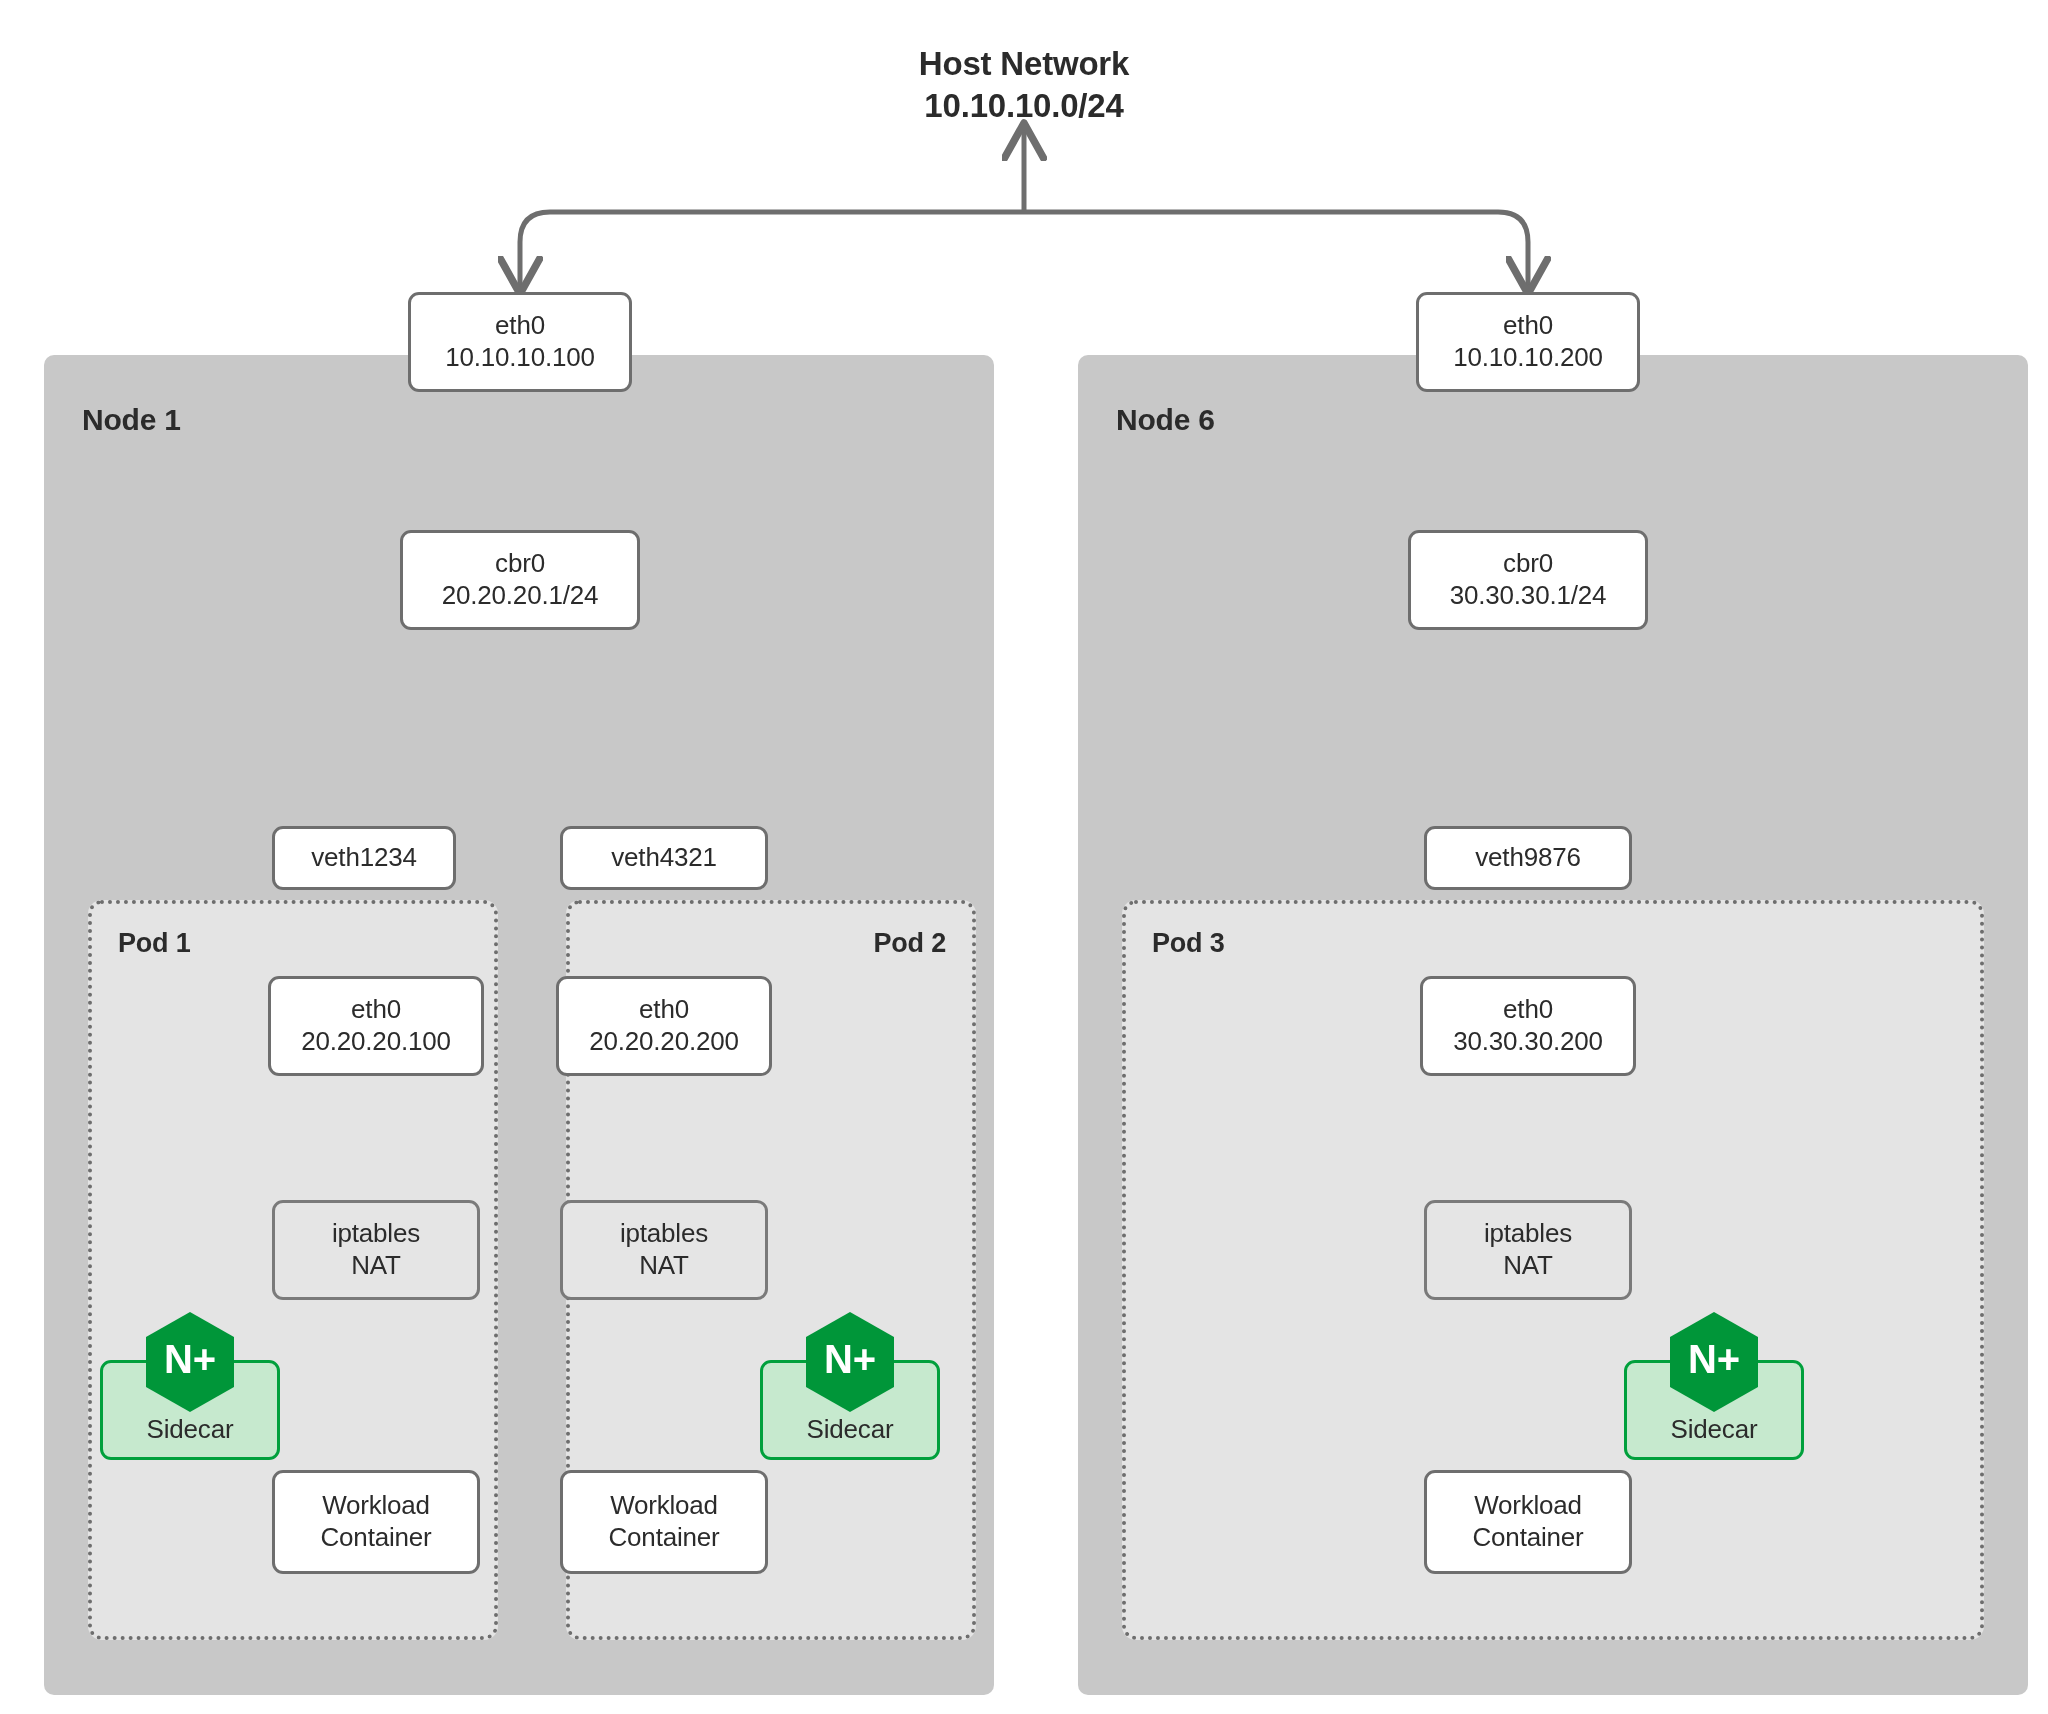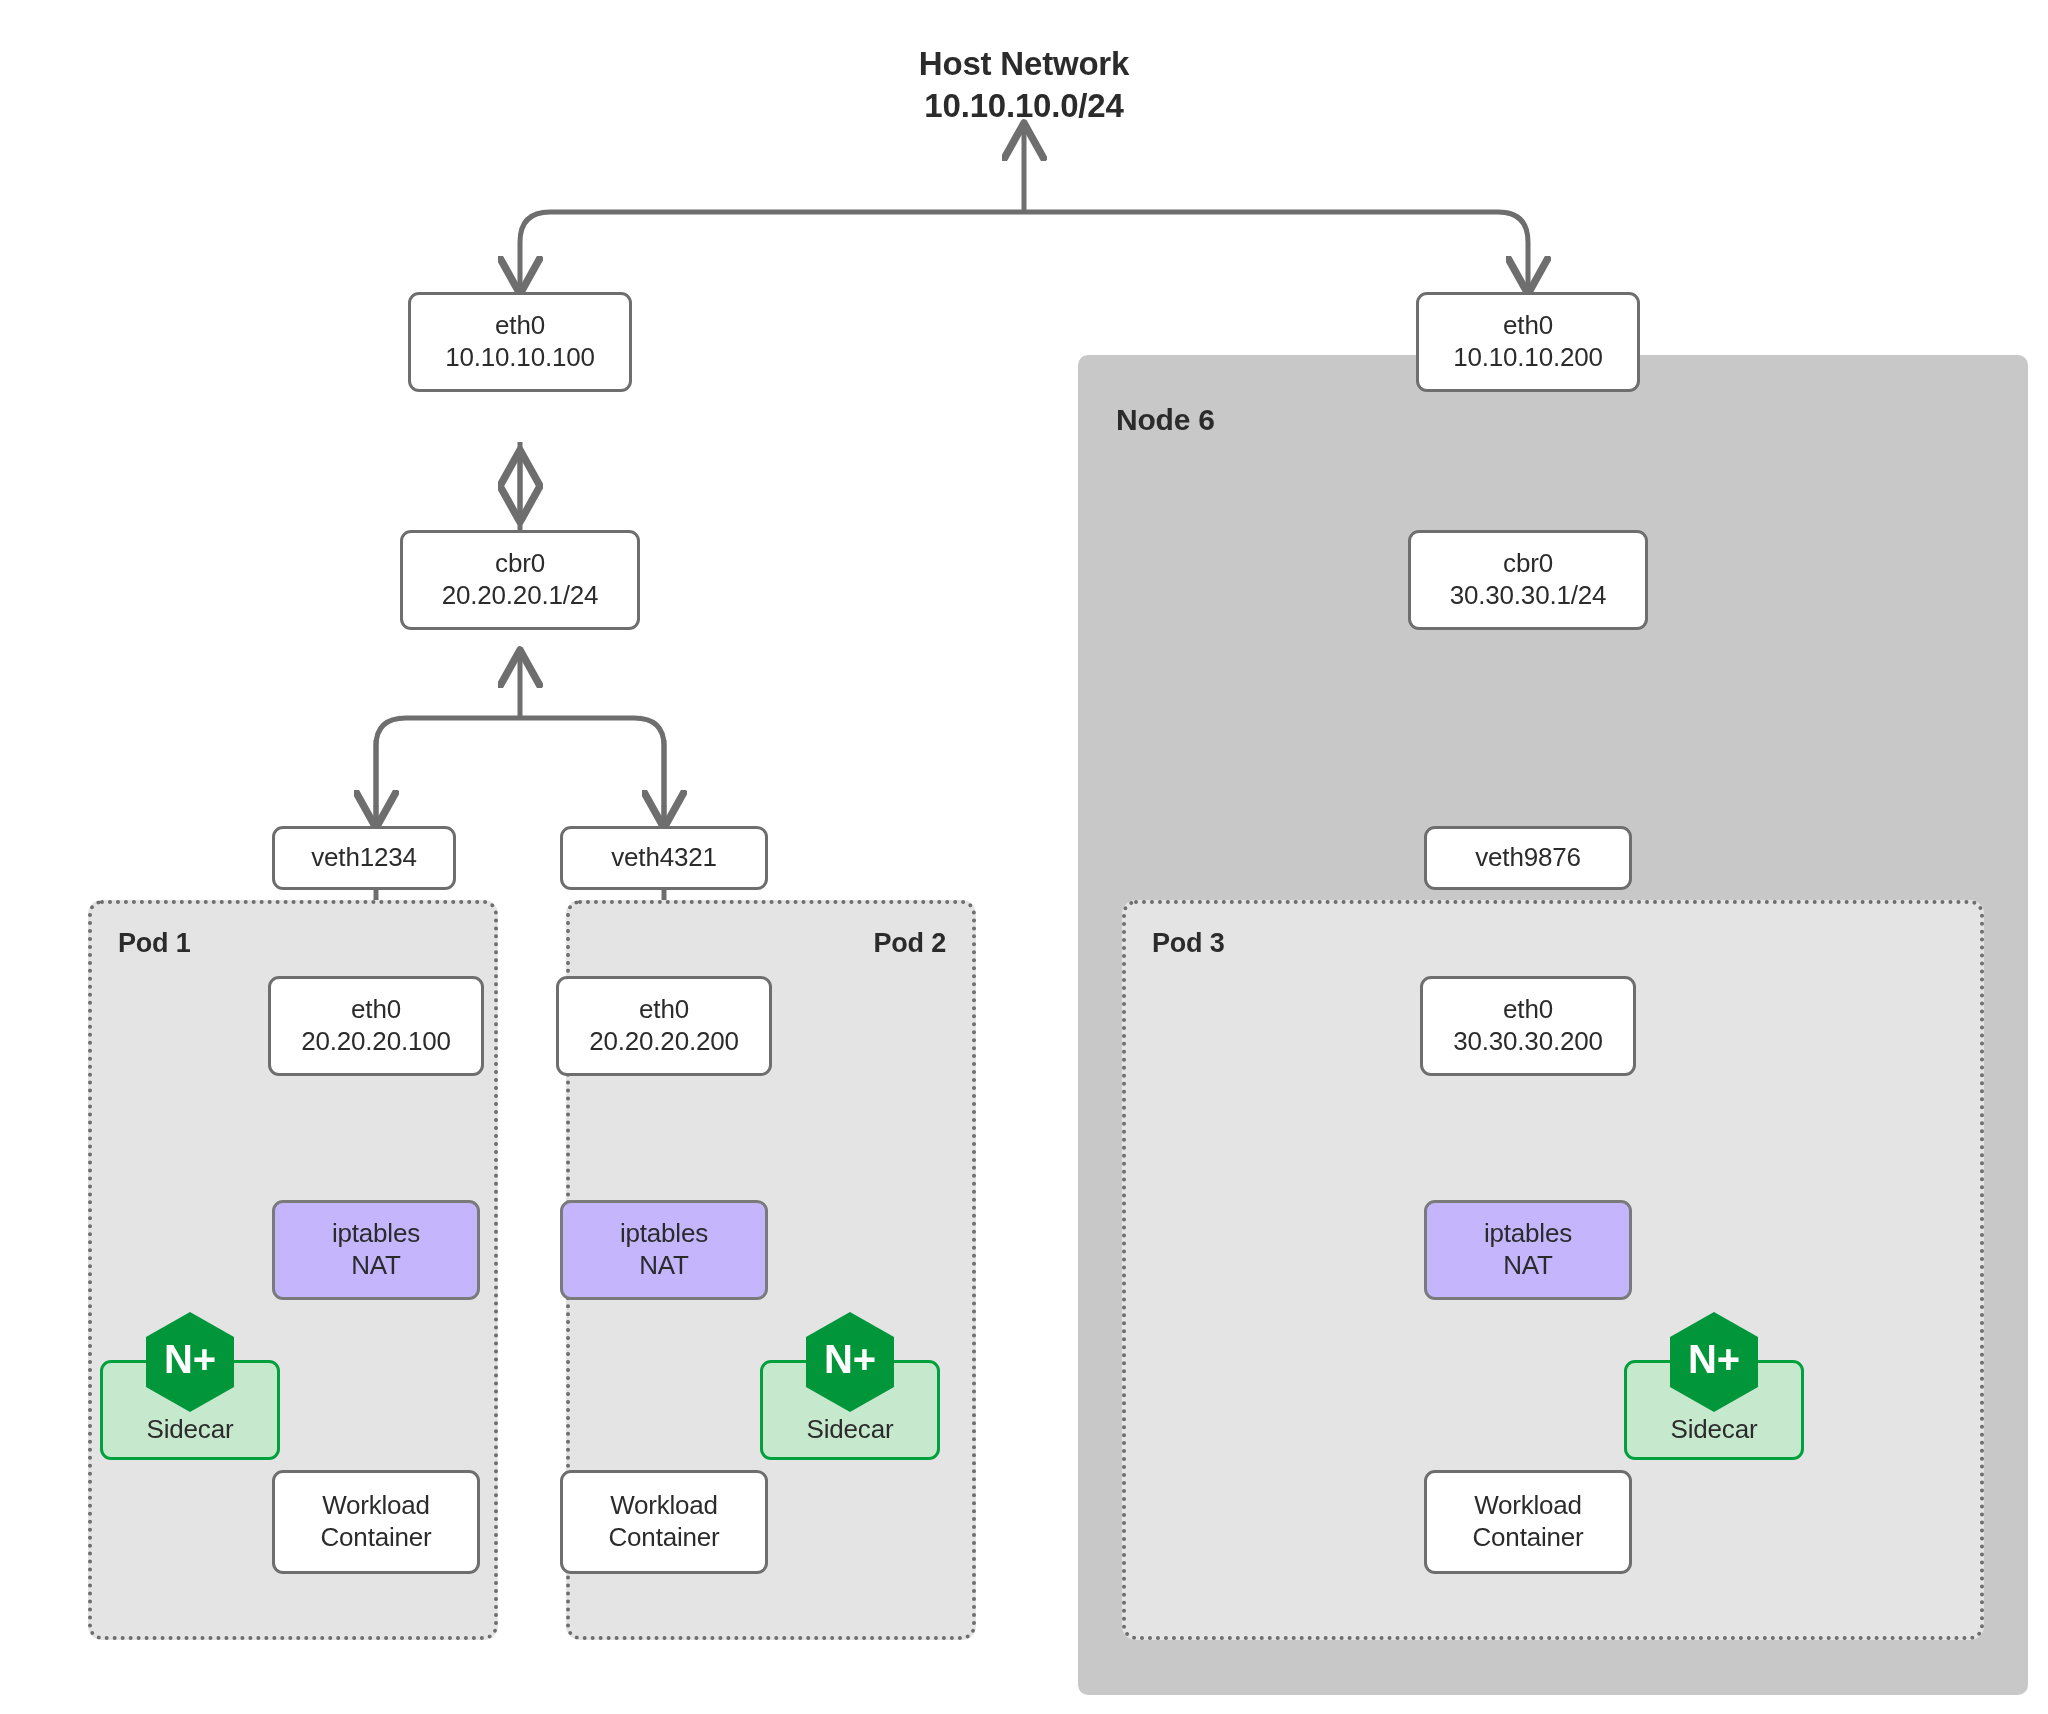--- a/index.html
+++ b/index.html
@@ -88,21 +88,21 @@
     align-items: center;
     justify-content: center;
     font-size: 26px;
     color: #2b2b2b;
     line-height: 1.22;
     text-align: center;
     letter-spacing: -0.2px;
   }
   .box .ln { display:block; }
   .box.nat {
-    background: #c4b5fd;
+    background: #e5e5e5;
     border-color: #7a7a7a;
   }
 
   
   .sidecar {
     position: absolute;
     background: #c6e9ce;
     border: 3.5px solid #00a03c;
     border-radius: 11px;
     display: flex;
@@ -188,20 +188,23 @@
       <path d="M1528,1318 L1528,1460"></path>
       <path d="M1528,1470 L1528,1328"></path>
     </g>
   </svg>
 
   <div class="host-title">
     <span class="l1">Host Network</span>
     <span class="l2">10.10.10.0/24</span>
   </div>
 
+  <div class="node" id="node1">
+    <span class="node-label">Node 1</span>
+  </div>
 
   <div class="node" id="node2">
     <span class="node-label">Node 6</span>
   </div>
 
   <div class="pod" id="pod1">
     <span class="pod-label left">Pod 1</span>
   </div>
   <div class="pod" id="pod2">
     <span class="pod-label right">Pod 2</span>

